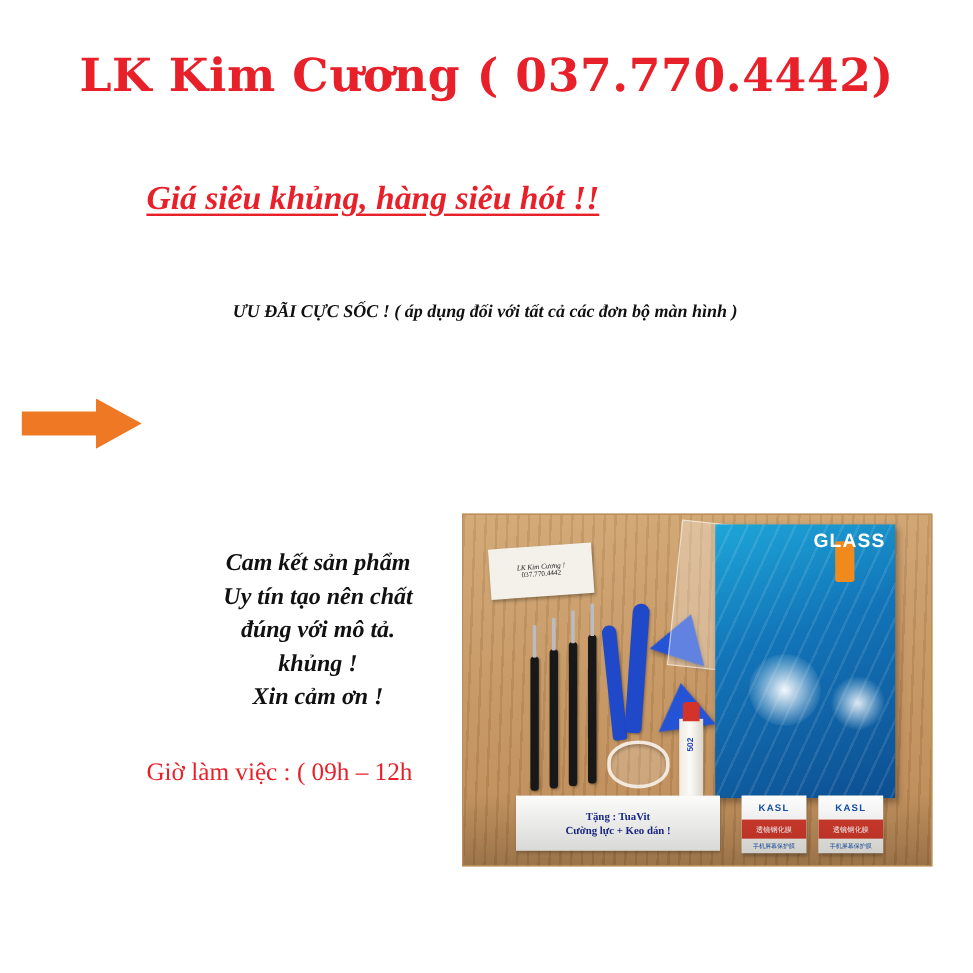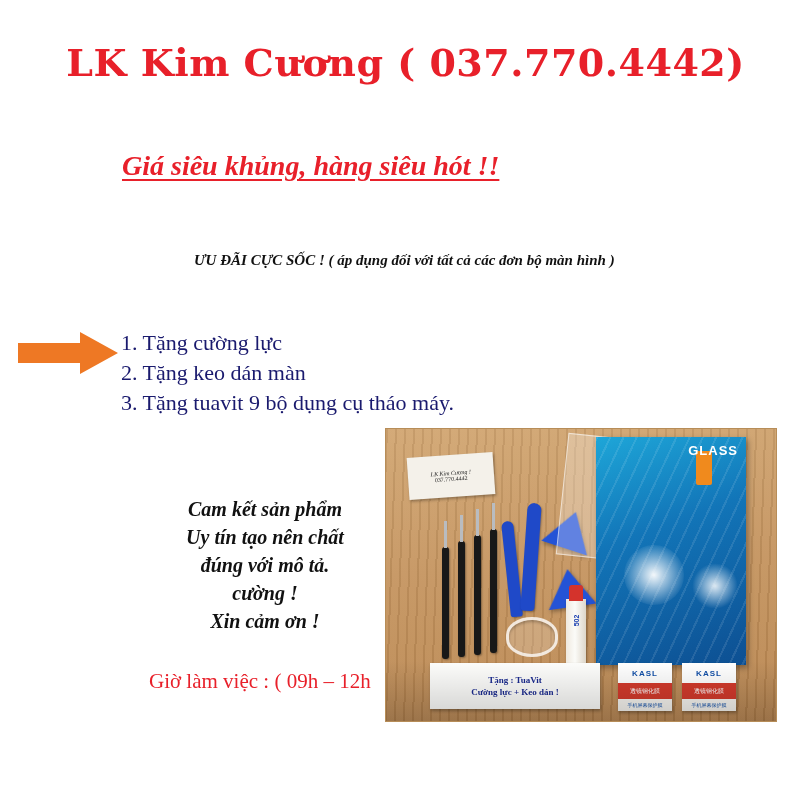--- a/index.html
+++ b/index.html
@@ -89,34 +89,32 @@
     left: 155px;
     top: 455px;
     width: 220px;
     text-align: center;
     color: #111111;
     font-family: "Liberation Serif", serif;
     font-style: italic;
     font-weight: bold;
     font-size: 20px;
     line-height: 28px;
-    margin-top: 40px;
   }
 
   
   .hours {
     position: absolute;
     left: 122px;
-    top: 666px;
+    top: 628px;
     width: 260px;
     color: #e8202a;
     font-family: "Liberation Serif", serif;
     font-size: 21px;
     line-height: 30px;
-    margin-left: 27px;
   }
   .caret {
     display: inline-block;
     width: 1px;
     height: 20px;
     background: #222;
     vertical-align: -3px;
     margin-left: 1px;
   }
 
@@ -280,21 +278,21 @@
     width: 46px; height: 46px;
     border-radius: 50%;
     background: radial-gradient(circle, rgba(255,255,255,0.85) 0%, rgba(255,255,255,0) 70%);
   }
   .glass-pack .word {
     position: absolute;
     right: 8px; top: 6px;
     color: #ffffff;
     font-family: "Liberation Sans", sans-serif;
     font-weight: bold;
-    font-size: 13px;
+    font-size: 16px;
     letter-spacing: 1px;
   }
   .glass-pack .streaks {
     position: absolute;
     inset: 0;
     background: repeating-linear-gradient(115deg,
       rgba(255,255,255,0.10) 0px, rgba(255,255,255,0.10) 2px,
       rgba(255,255,255,0) 2px, rgba(255,255,255,0) 12px);
   }
   .glass-pack .orange-tab {
@@ -391,31 +389,26 @@
   <div class="subtitle">Giá siêu khủng, hàng siêu hót !!</div>
 
   <div class="promo-line">ƯU ĐÃI CỰC SỐC ! ( áp dụng đối với tất cả các đơn bộ màn hình )</div>
 
   <div class="arrow">
     <svg width="100" height="42" viewBox="0 0 100 42">
       <polygon points="0,11 62,11 62,0 100,21 62,42 62,31 0,31" fill="#ee7824"></polygon>
     </svg>
   </div>
 
-  <div class="offer-list">
-    <div class="offer-item">1. Tặng cường lực</div>
-    <div class="offer-item">2. Tặng keo dán màn</div>
-    <div class="offer-item">3. Tặng tuavit 9 bộ dụng cụ tháo máy.</div>
-  </div>
 
   <div class="commitment">
     <div>Cam kết sản phẩm</div>
     <div>Uy tín tạo nên chất</div>
     <div>đúng với mô tả.</div>
-    <div>cường !</div>
+    <div>khủng !</div>
     <div>Xin cảm ơn !</div>
   </div>
 
   <div class="hours">
     <div>Giờ làm việc : ( 09h – 12h</div>
   </div>
 
   <div class="photo">
     <div class="wood"></div>
 

